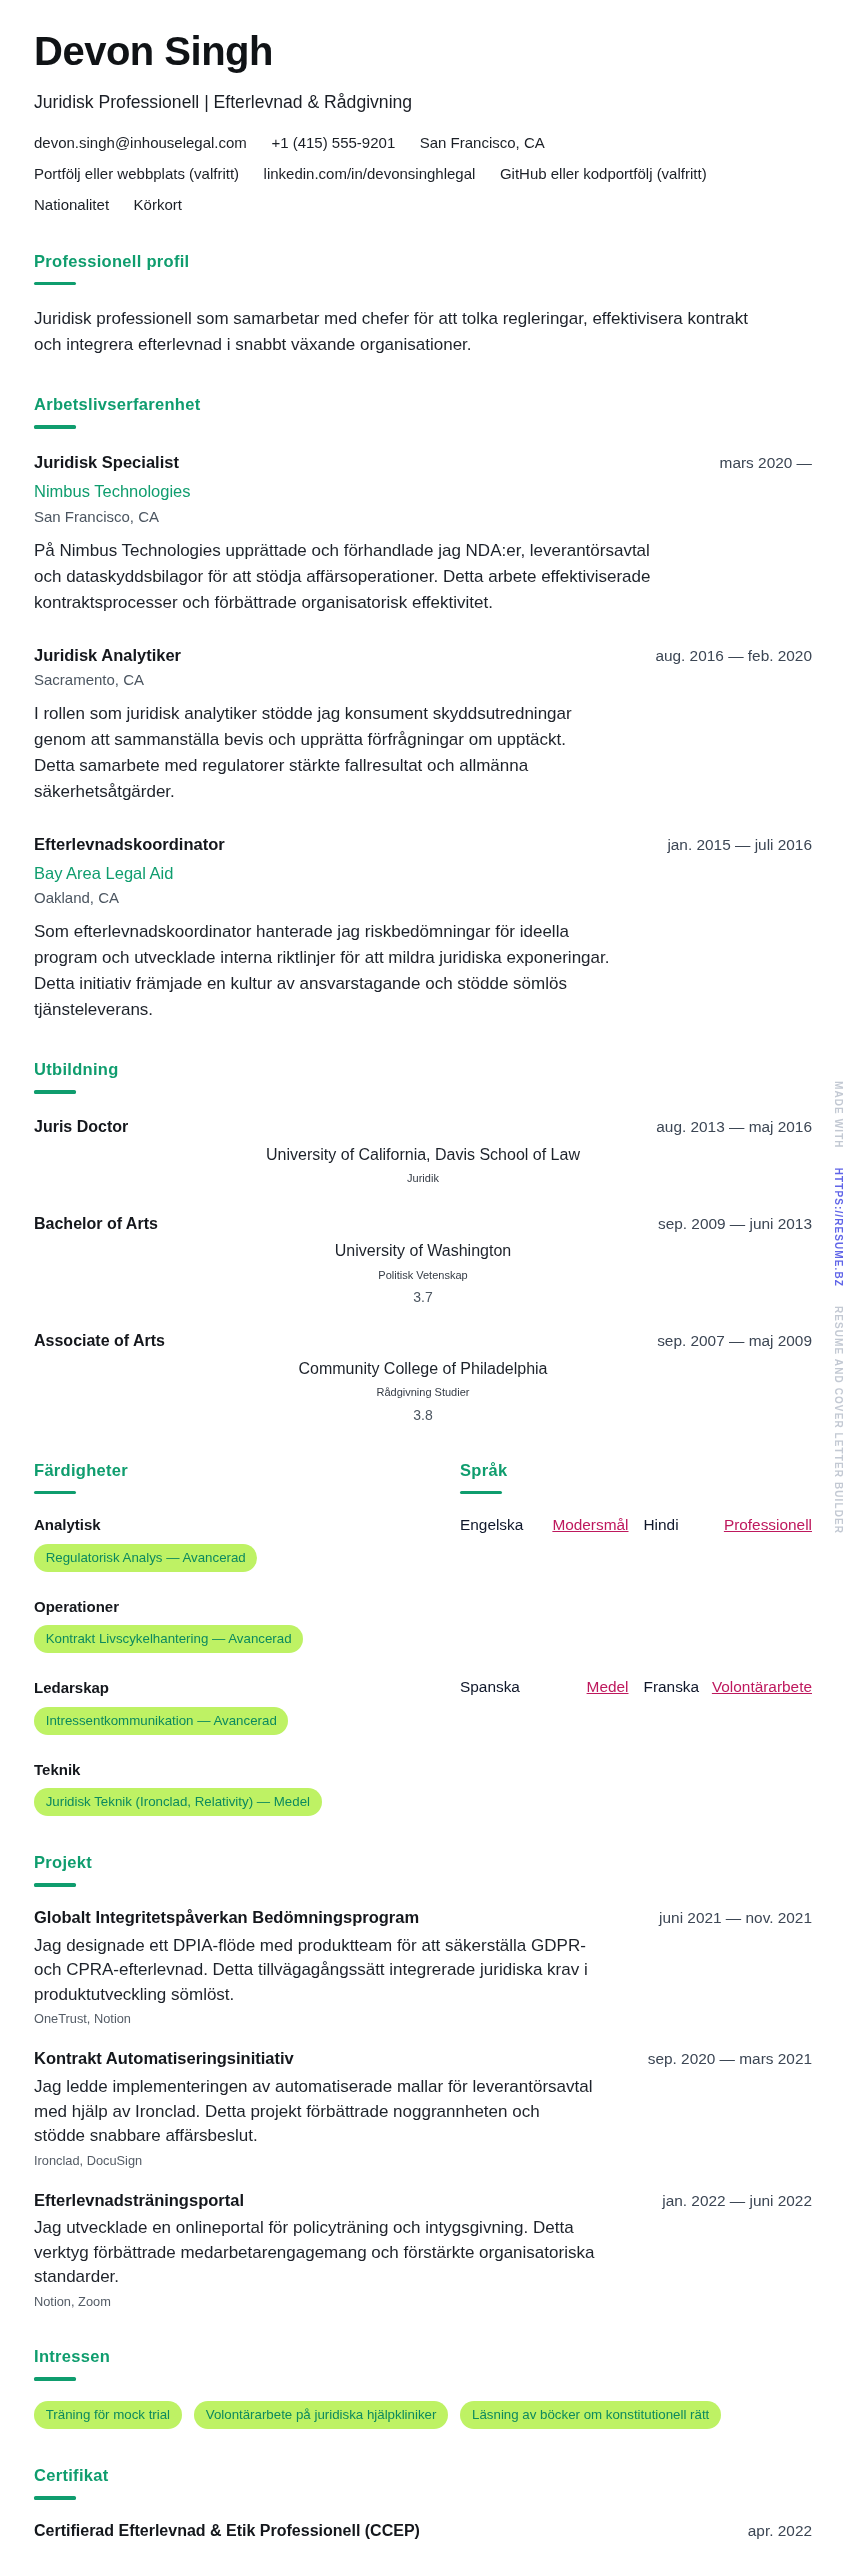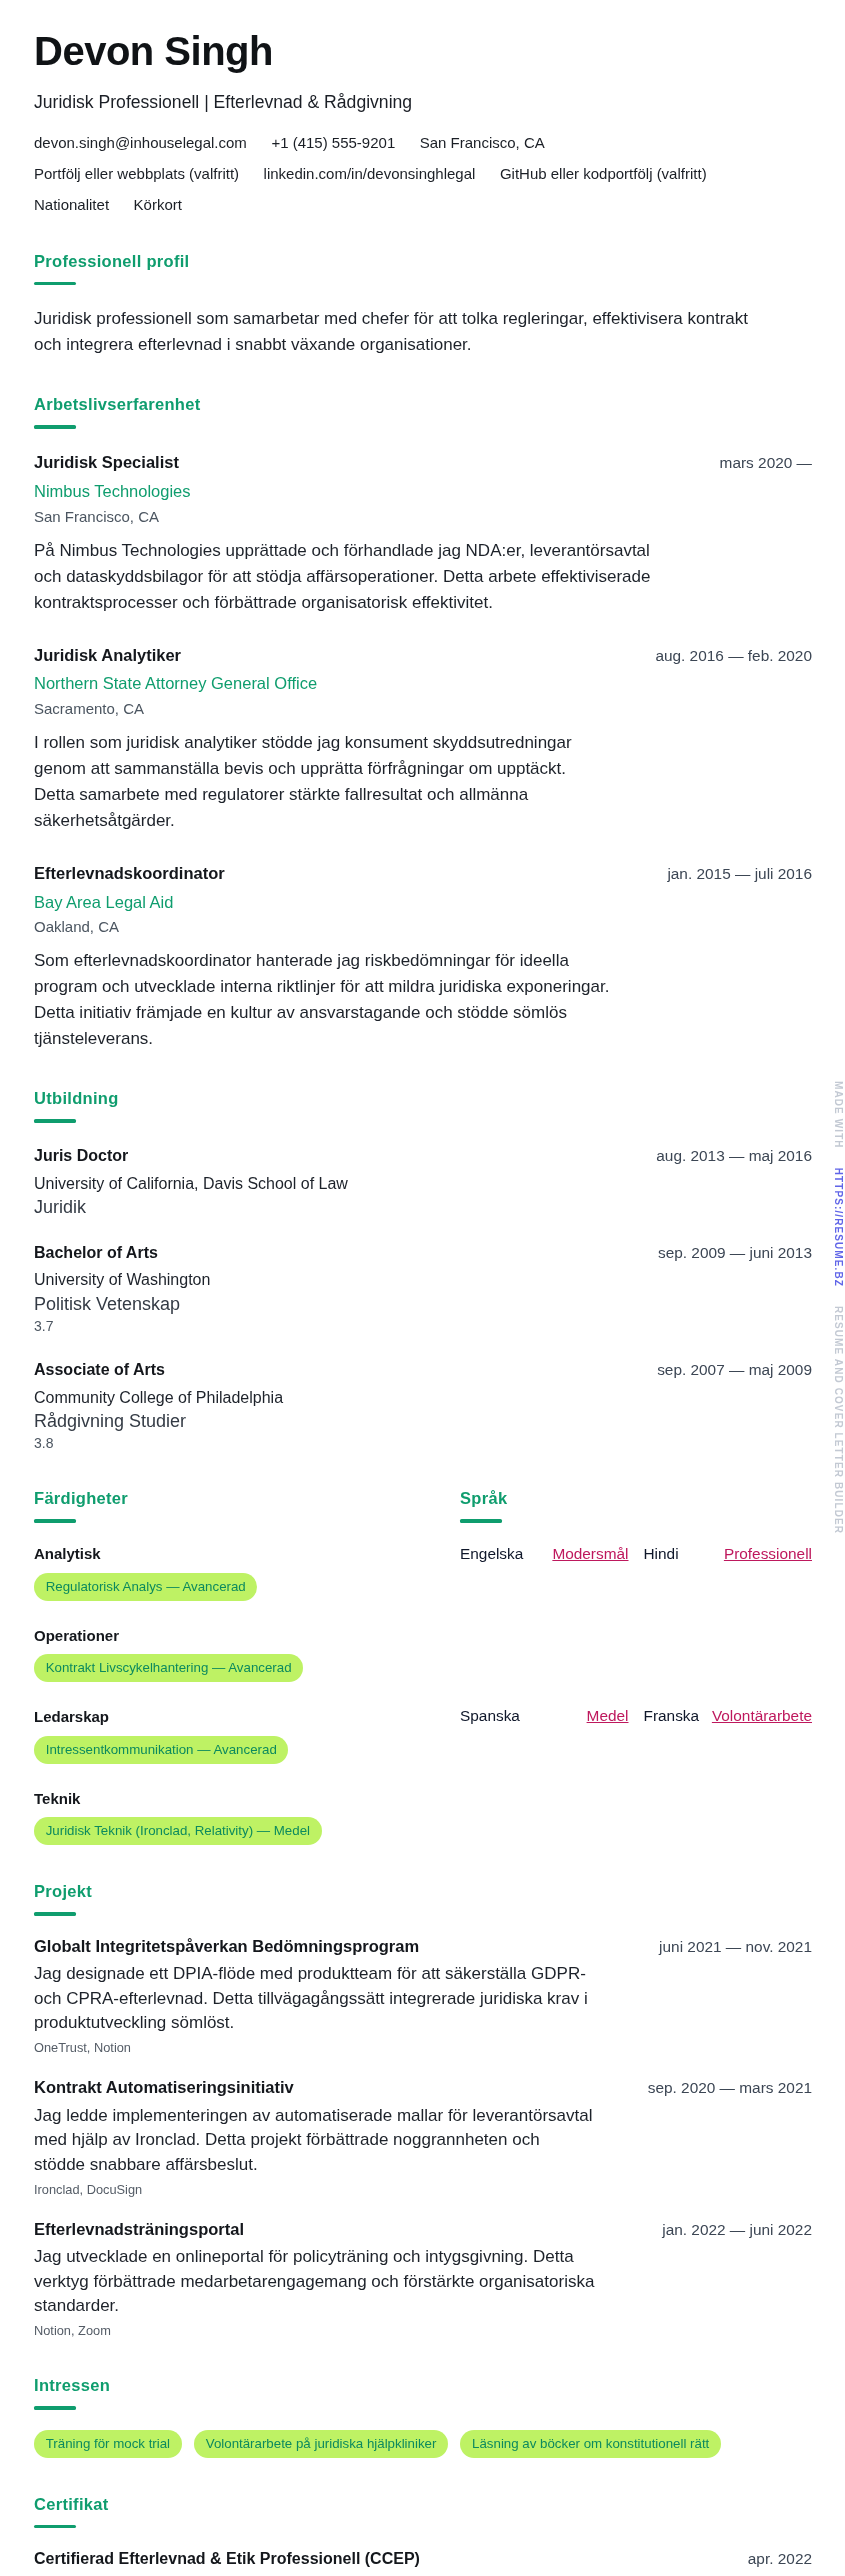--- a/index.html
+++ b/index.html
@@ -31,25 +31,25 @@
   .title-row { display: flex; justify-content: space-between; align-items: baseline; }
   .item-title { font-size: 16.5px; line-height: 22.4px; font-weight: 700; color: #14171c; }
   .date { font-size: 15.4px; line-height: 21px; color: #3c4654; white-space: nowrap; }
 
   .job { margin-top: 28px; }
   .job:first-child { margin-top: 15px; }
   .company { margin-top: 6.4px; font-size: 16.5px; line-height: 22.4px; color: #0f9d6e; }
   .location { margin-top: 4.3px; font-size: 15px; line-height: 20px; color: #4b5560; }
   .para { margin-top: 10.7px; font-size: 17px; line-height: 26px; color: #1d222a; white-space: pre-line; max-width: 714px; }
 
-  .edu { margin-top: 24.5px; }
+  .edu { margin-top: 24.5px; text-align: center; }
   .edu:first-child { margin-top: 0; }
   .degree { font-size: 16px; line-height: 22.4px; font-weight: 700; color: #14171c; }
   .school { margin-top: 5.3px; font-size: 16px; line-height: 21px; color: #1d222a; }
-  .field { margin-top: 4.3px; font-size: 18px; line-height: 19px; color: #343b45; }
+  .field { margin-top: 4.3px; font-size: 11px; line-height: 19px; color: #343b45; }
   .gpa { margin-top: 3.2px; font-size: 14px; line-height: 18px; color: #4b5560; }
 
   .two-col { display: grid; grid-template-columns: 378px 1fr; column-gap: 48px; }
 
   .skill-group { margin-top: 25px; }
   .skill-group:first-child { margin-top: 0; }
   .skill-cat { font-size: 15px; line-height: 20px; font-weight: 700; color: #14171c; }
   .chip {
     display: inline-block; margin-top: 8.5px;
     background: #bef264; color: #0c8a5e;
@@ -133,21 +133,20 @@
         <div class="location">San Francisco, CA</div>
         <div class="para">På Nimbus Technologies upprättade och förhandlade jag NDA:er, leverantörsavtal
 och dataskyddsbilagor för att stödja affärsoperationer. Detta arbete effektiviserade
 kontraktsprocesser och förbättrade organisatorisk effektivitet.</div>
       </div>
       <div class="job">
         <div class="title-row">
           <div class="item-title">Juridisk Analytiker</div>
           <div class="date">aug. 2016 — feb. 2020</div>
         </div>
-        <div class="company">Northern State Attorney General Office</div>
         <div class="location">Sacramento, CA</div>
         <div class="para">I rollen som juridisk analytiker stödde jag konsument skyddsutredningar
 genom att sammanställa bevis och upprätta förfrågningar om upptäckt.
 Detta samarbete med regulatorer stärkte fallresultat och allmänna
 säkerhetsåtgärder.</div>
       </div>
       <div class="job">
         <div class="title-row">
           <div class="item-title">Efterlevnadskoordinator</div>
           <div class="date">jan. 2015 — juli 2016</div>

